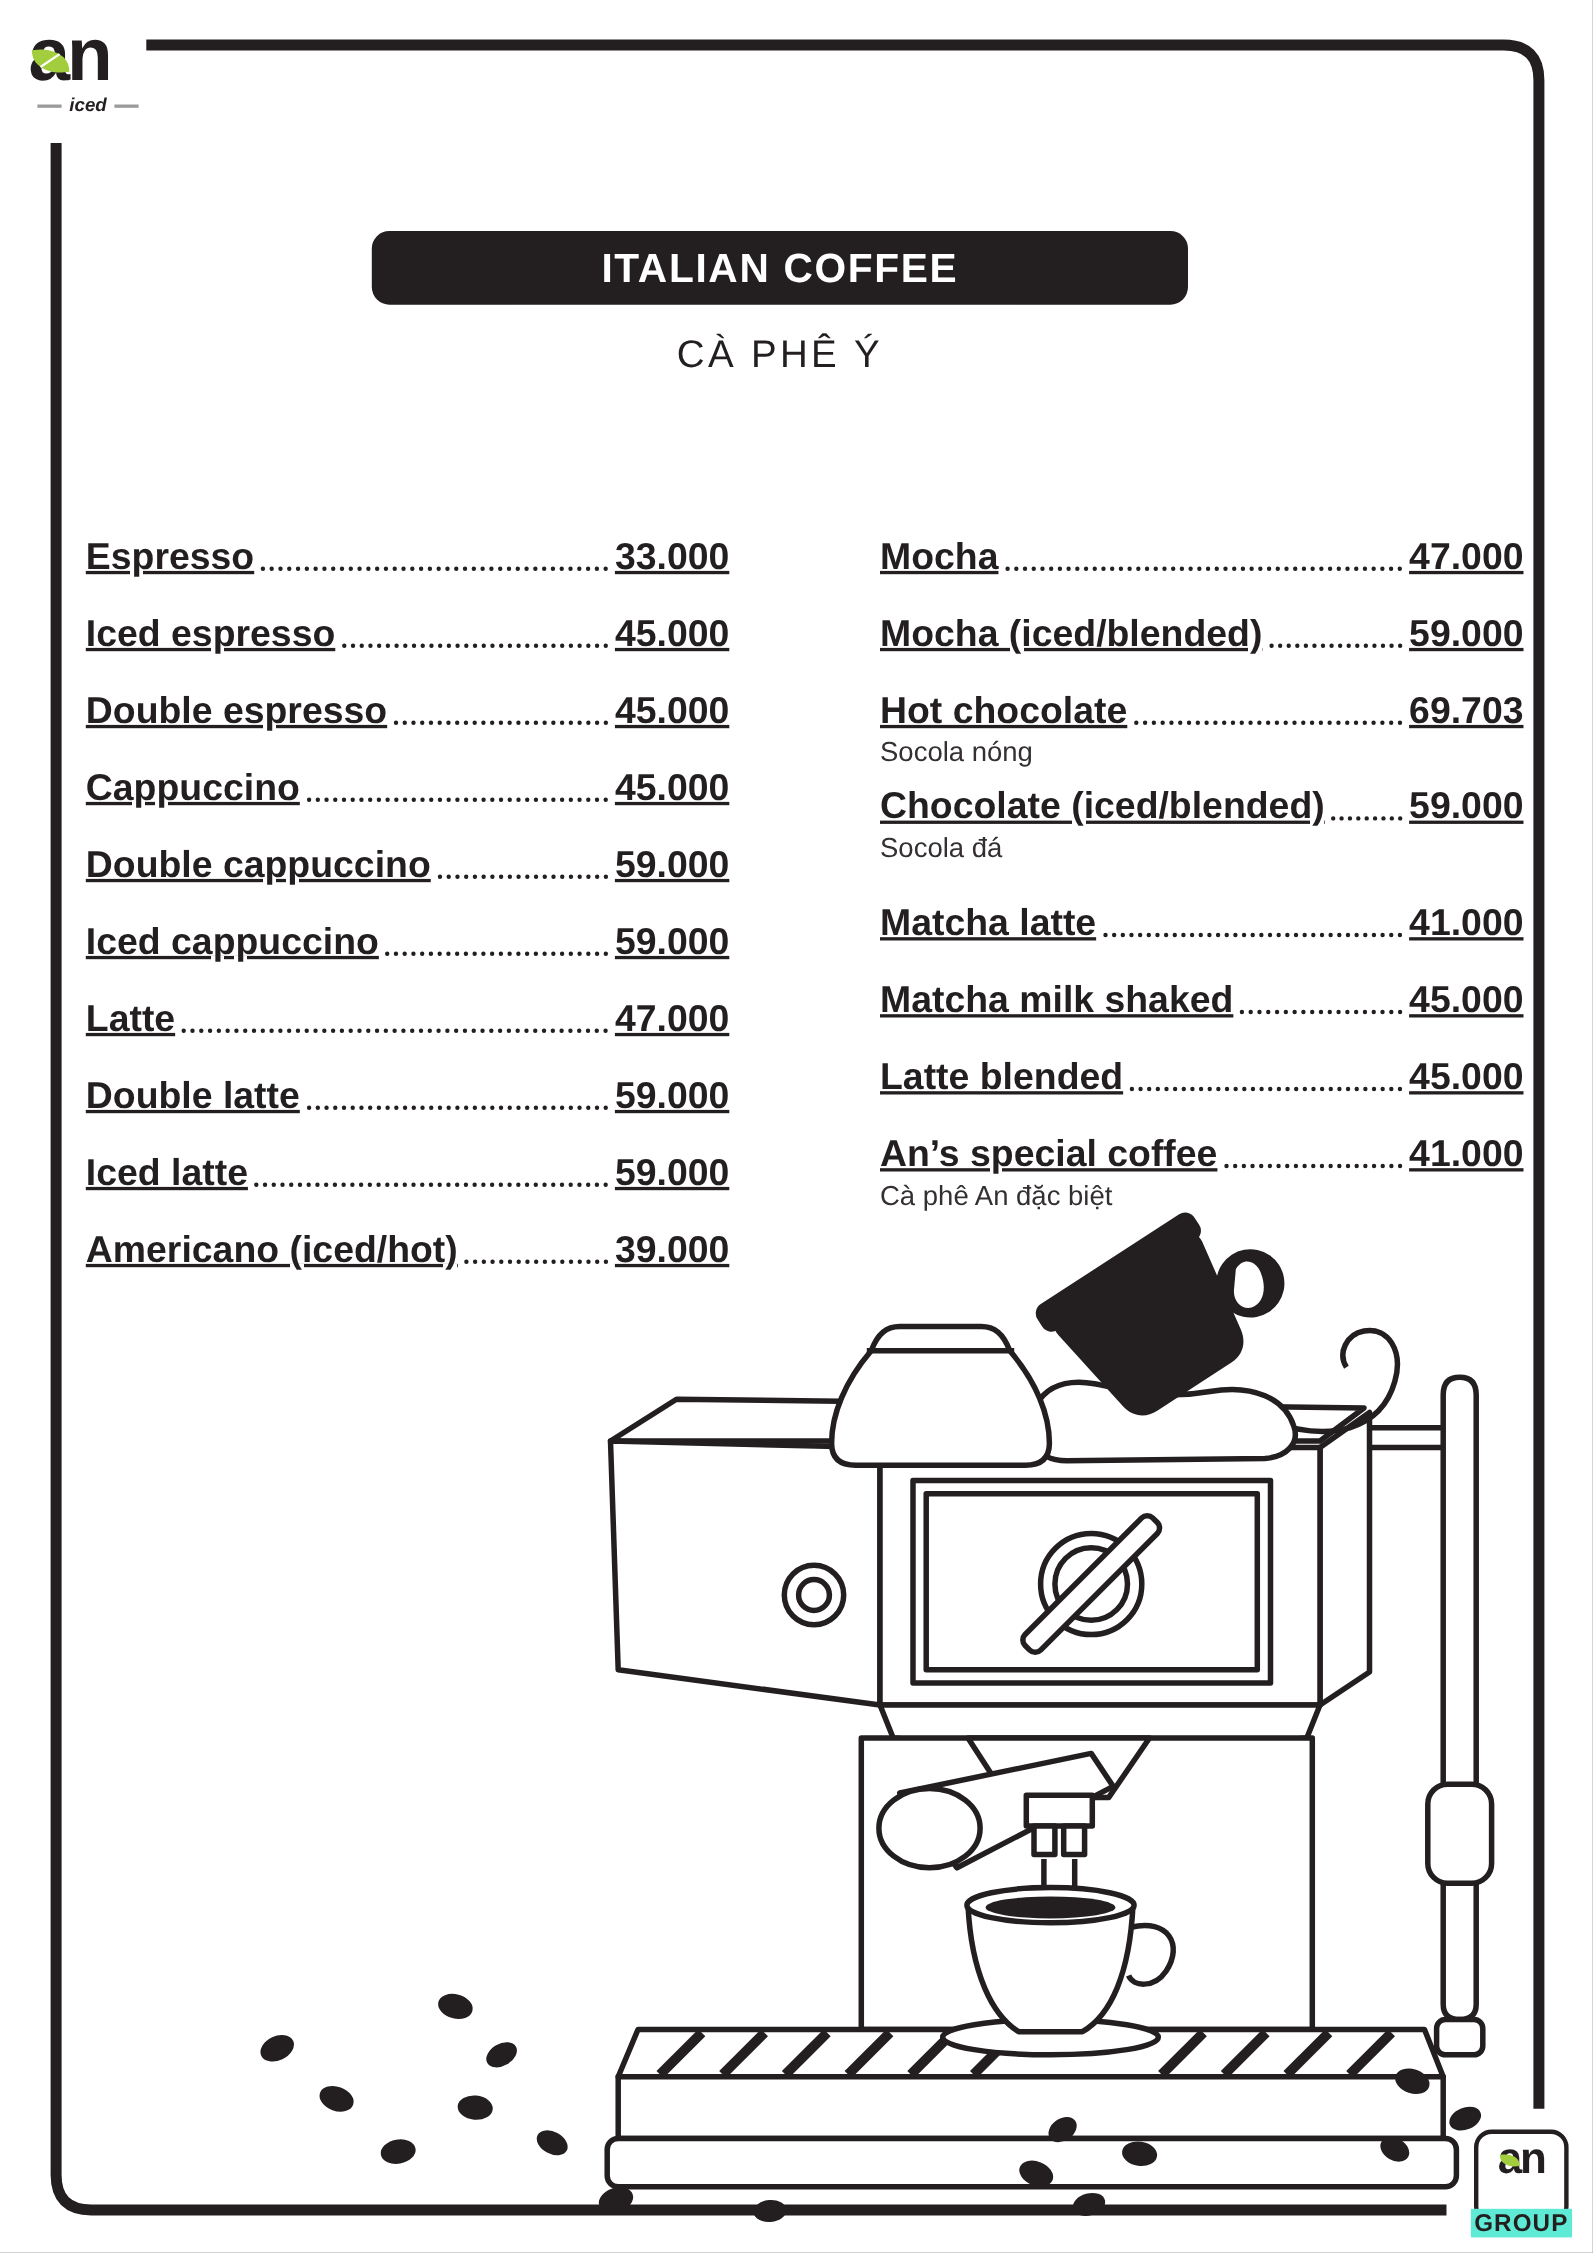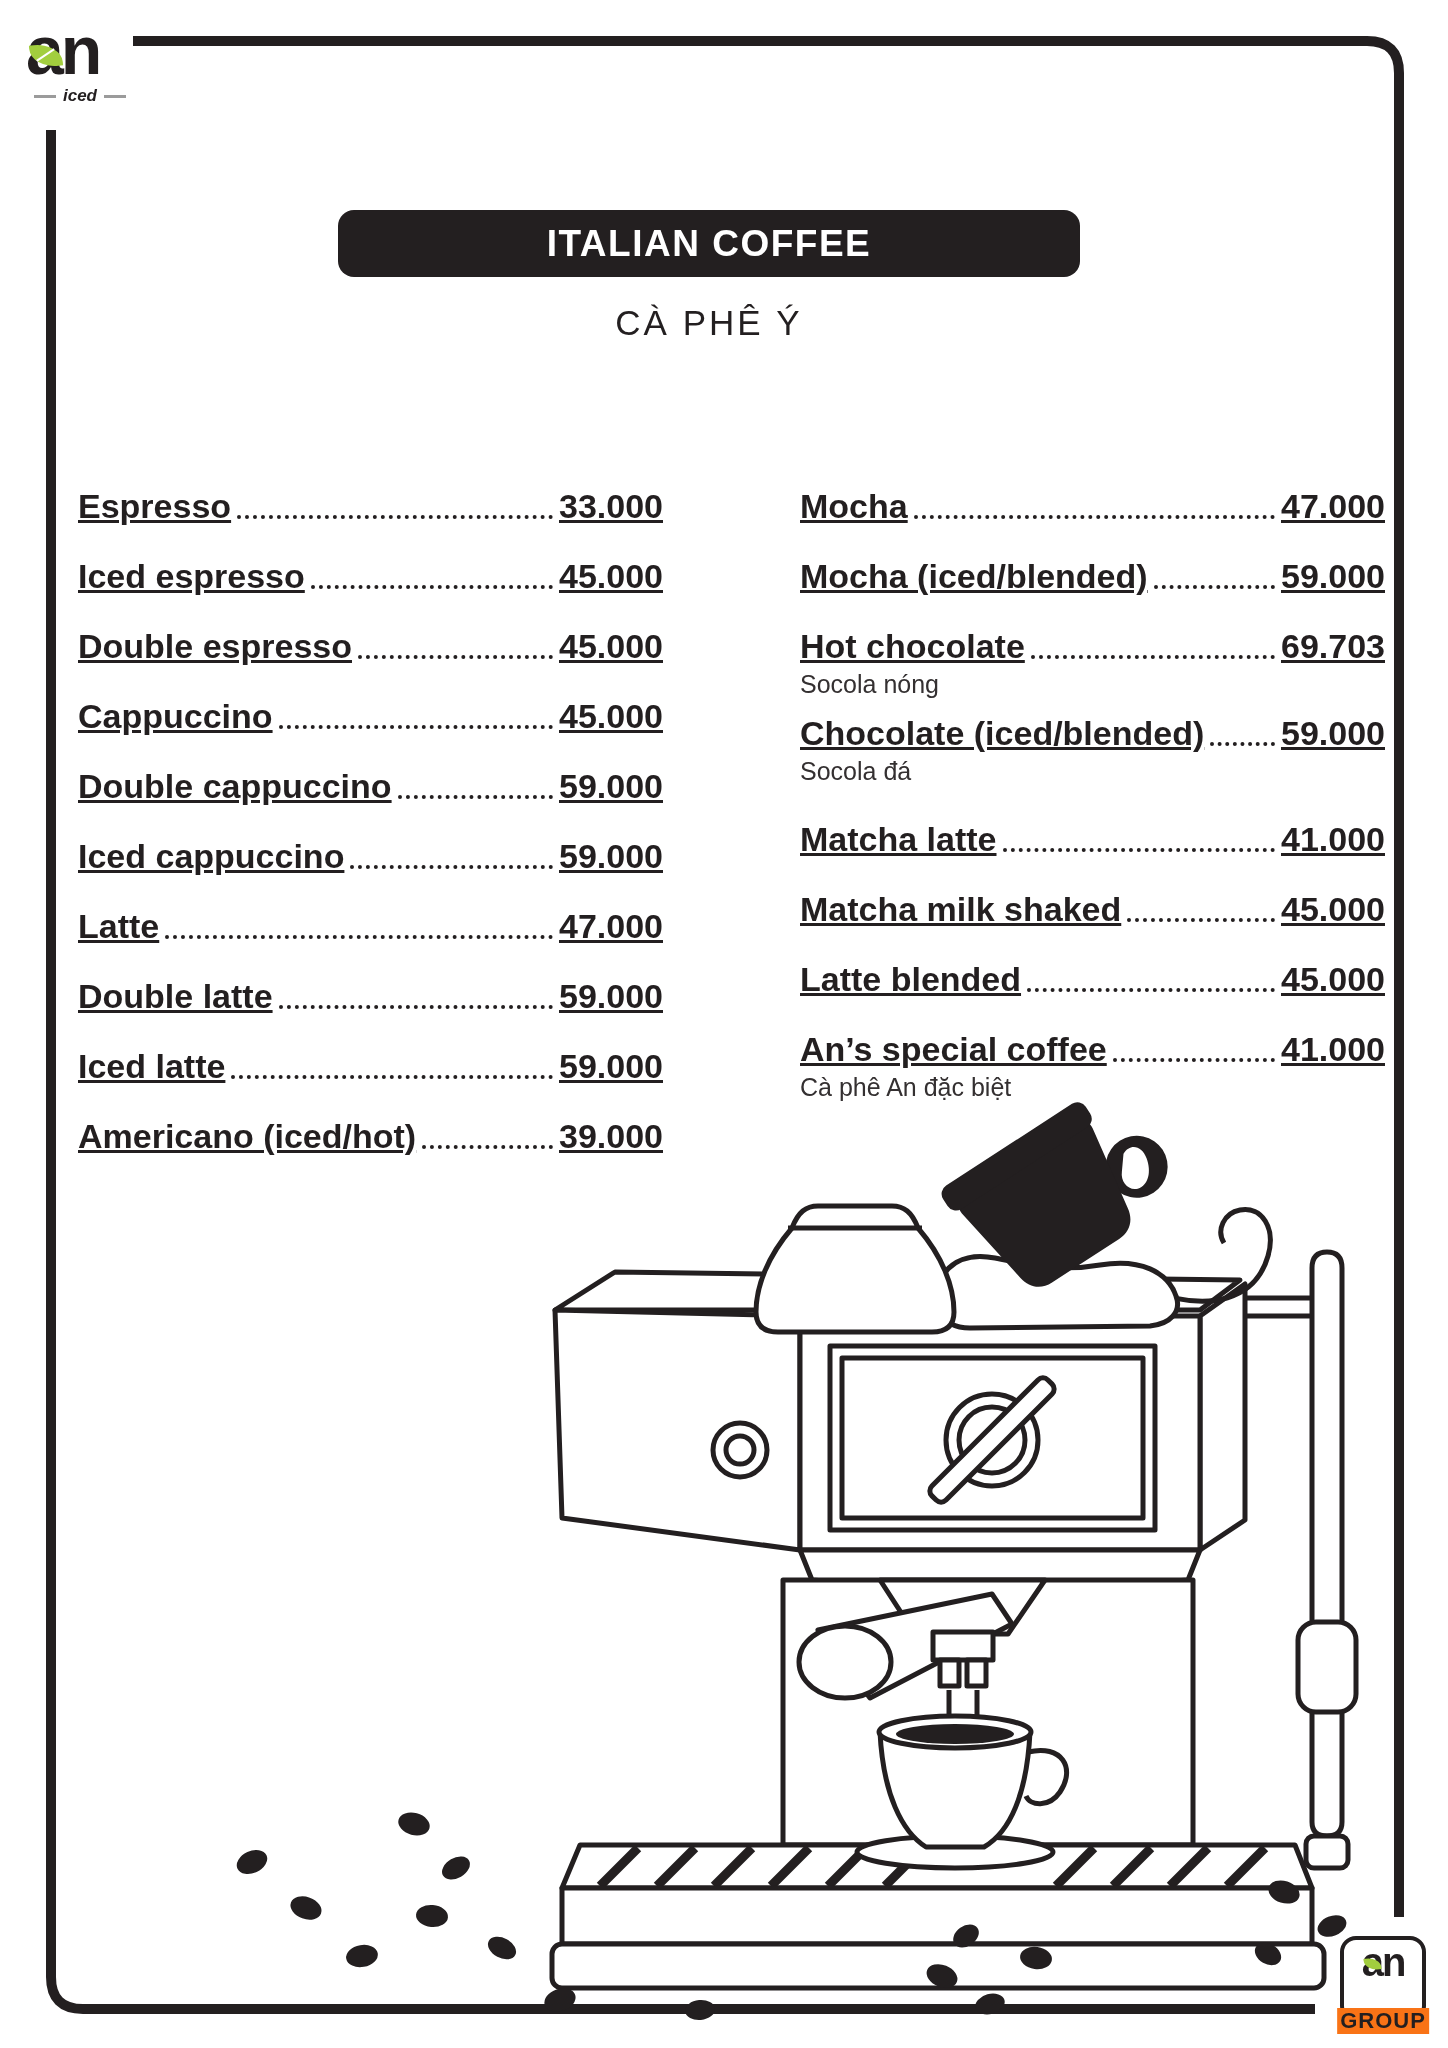--- a/index.html
+++ b/index.html
@@ -61,21 +61,21 @@
     position:absolute; inset:0; border:4px solid var(--ink); border-radius:16px;
   }
   .group-an{ position:absolute; left:0; top:6px; width:100%; text-align:center;
     font-size:40px; font-weight:bold; letter-spacing:-2px; color:var(--ink); line-height:1; }
   .group-leaf{
     position:absolute; left:24px; top:22px; width:17px; height:12px;
     background:var(--leaf); border-radius:0 85% 0 85%; transform:rotate(-6deg);
   }
   .group-sub{
     position:absolute; left:50%; bottom:-12px; transform:translateX(-50%);
-    background:#f97316; padding:0 3px; font-size:22px; font-weight:bold;
+    background:#5eead4; padding:0 3px; font-size:22px; font-weight:bold;
     letter-spacing:1px; color:var(--ink); white-space:nowrap;
   }
 
   .illustration{ position:absolute; left:0; top:1080px; }
   .ink-line{ fill:#ffffff; stroke:var(--ink); stroke-width:5; stroke-linejoin:round; }
   .ink-fill{ fill:var(--ink); }
   .no-fill{ fill:none; stroke:var(--ink); stroke-width:5; }
 </style>
 </head>
 <body>

